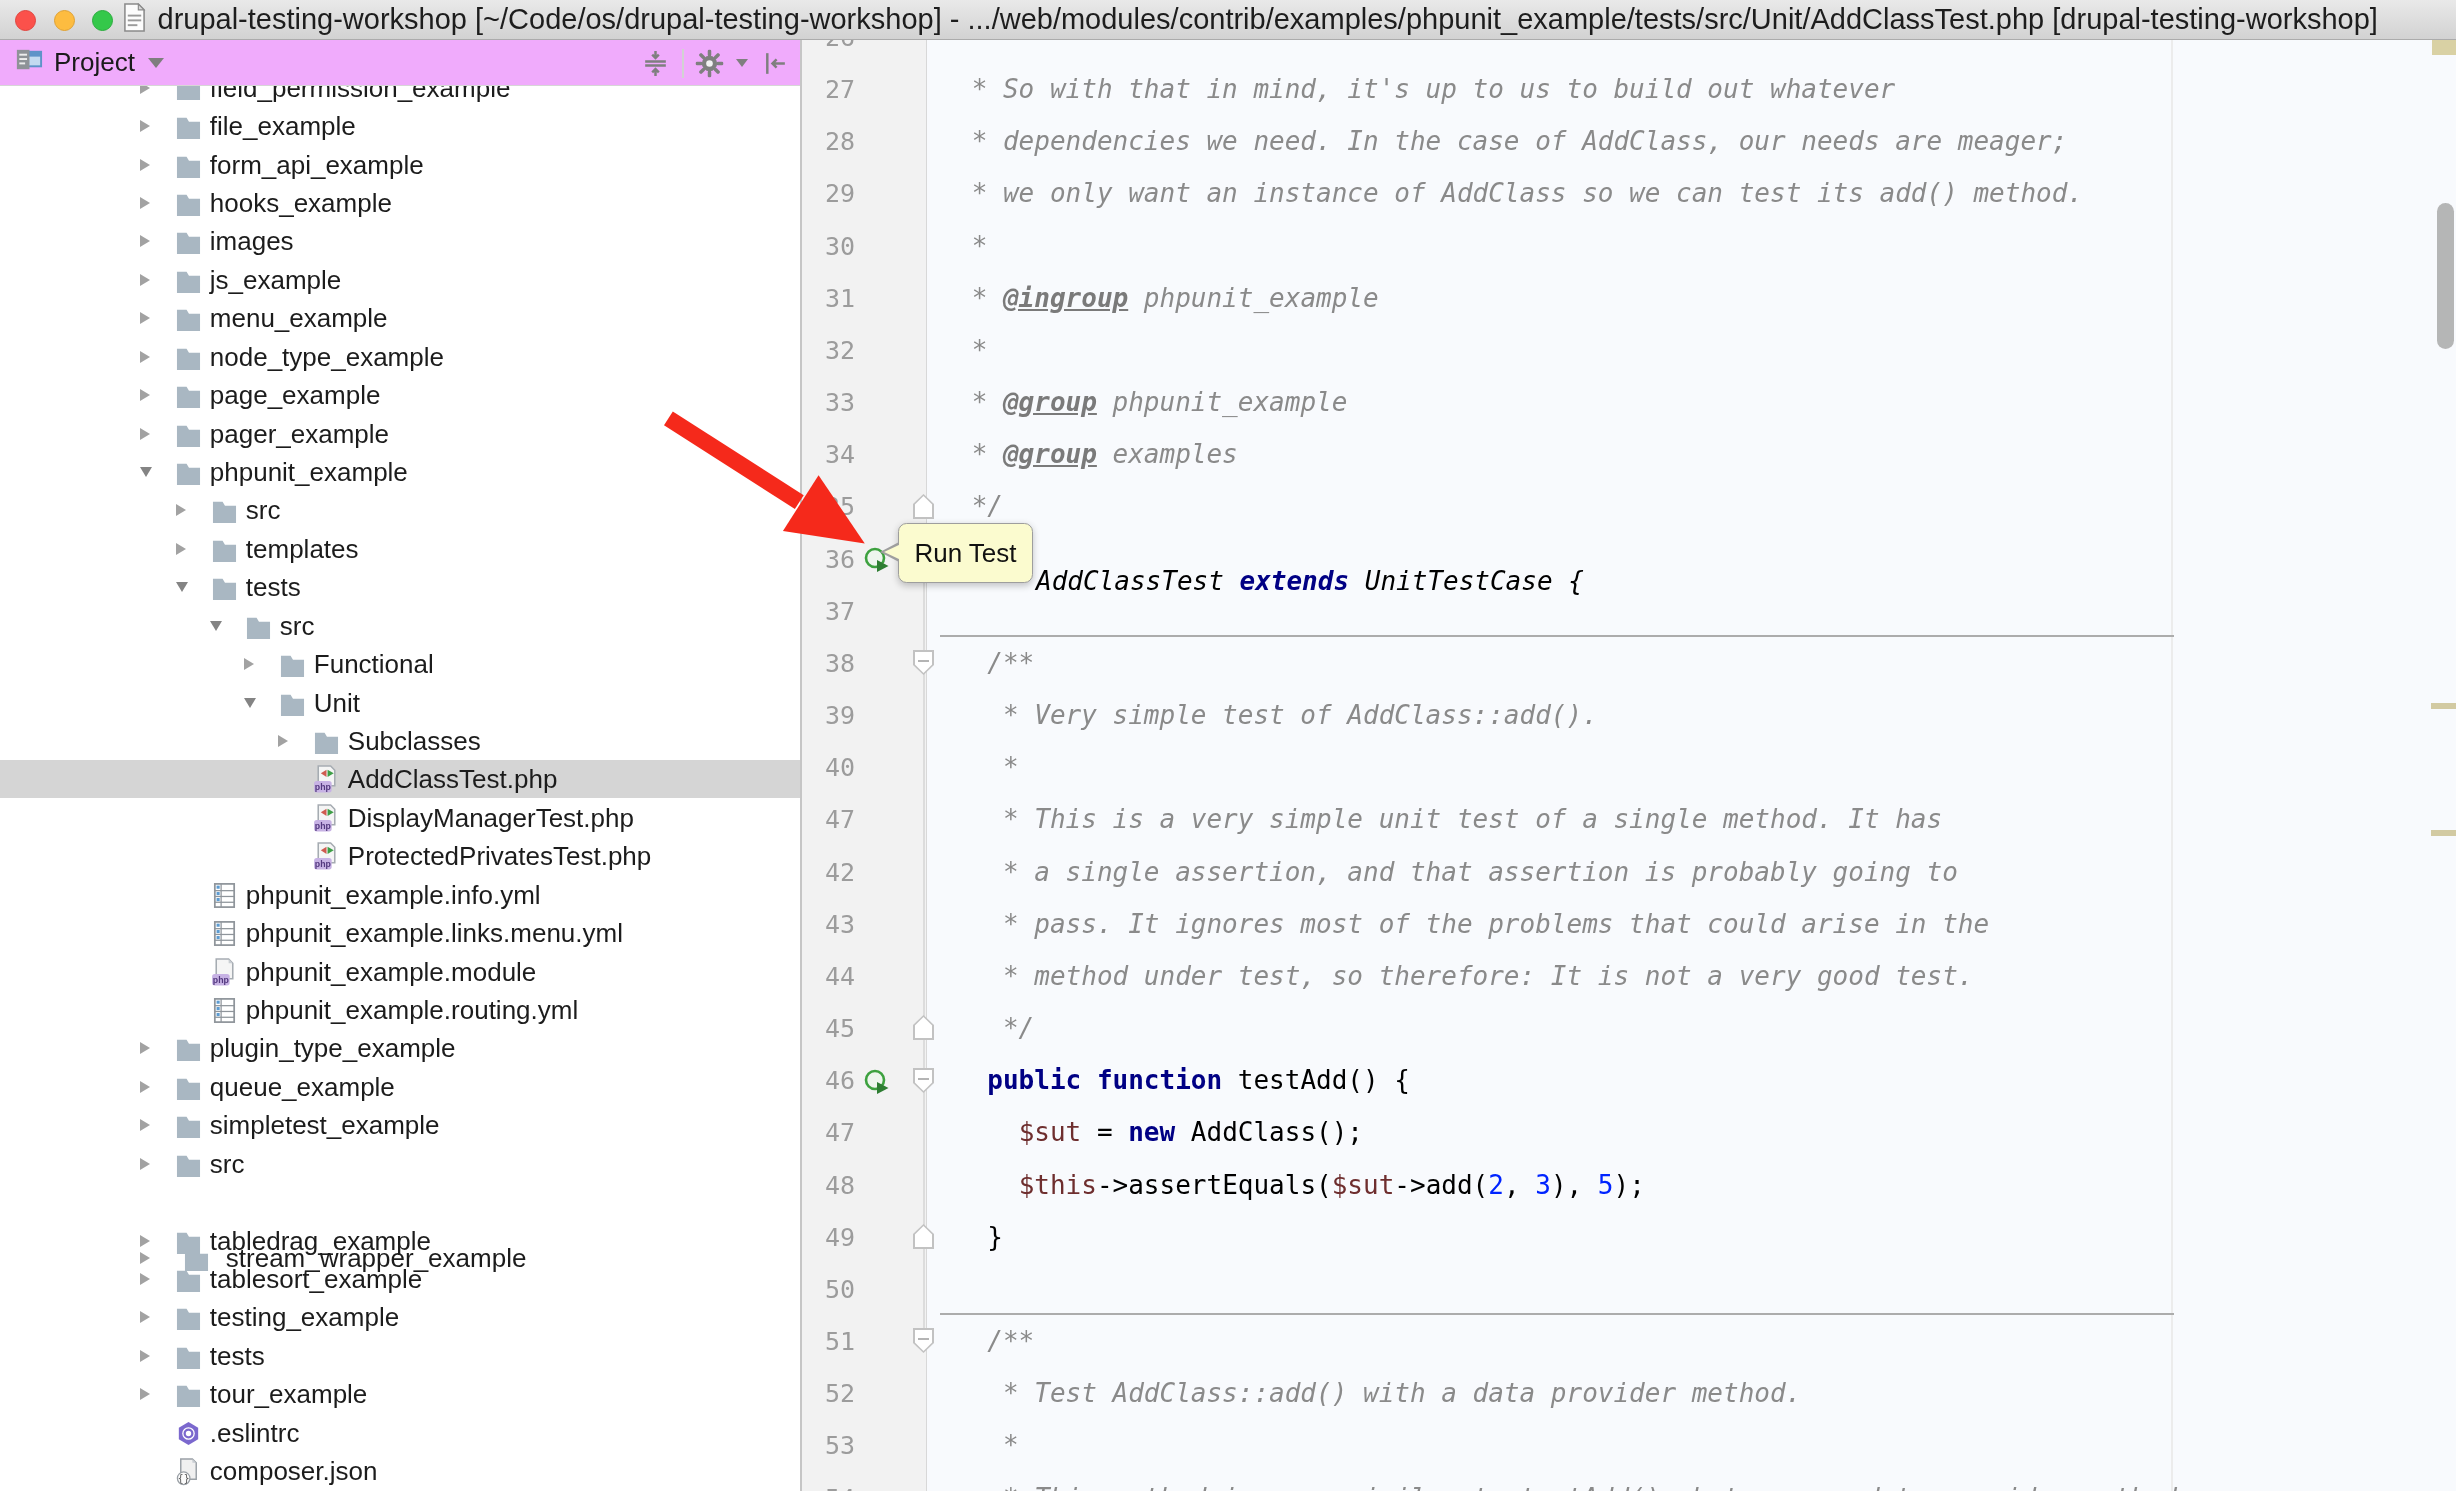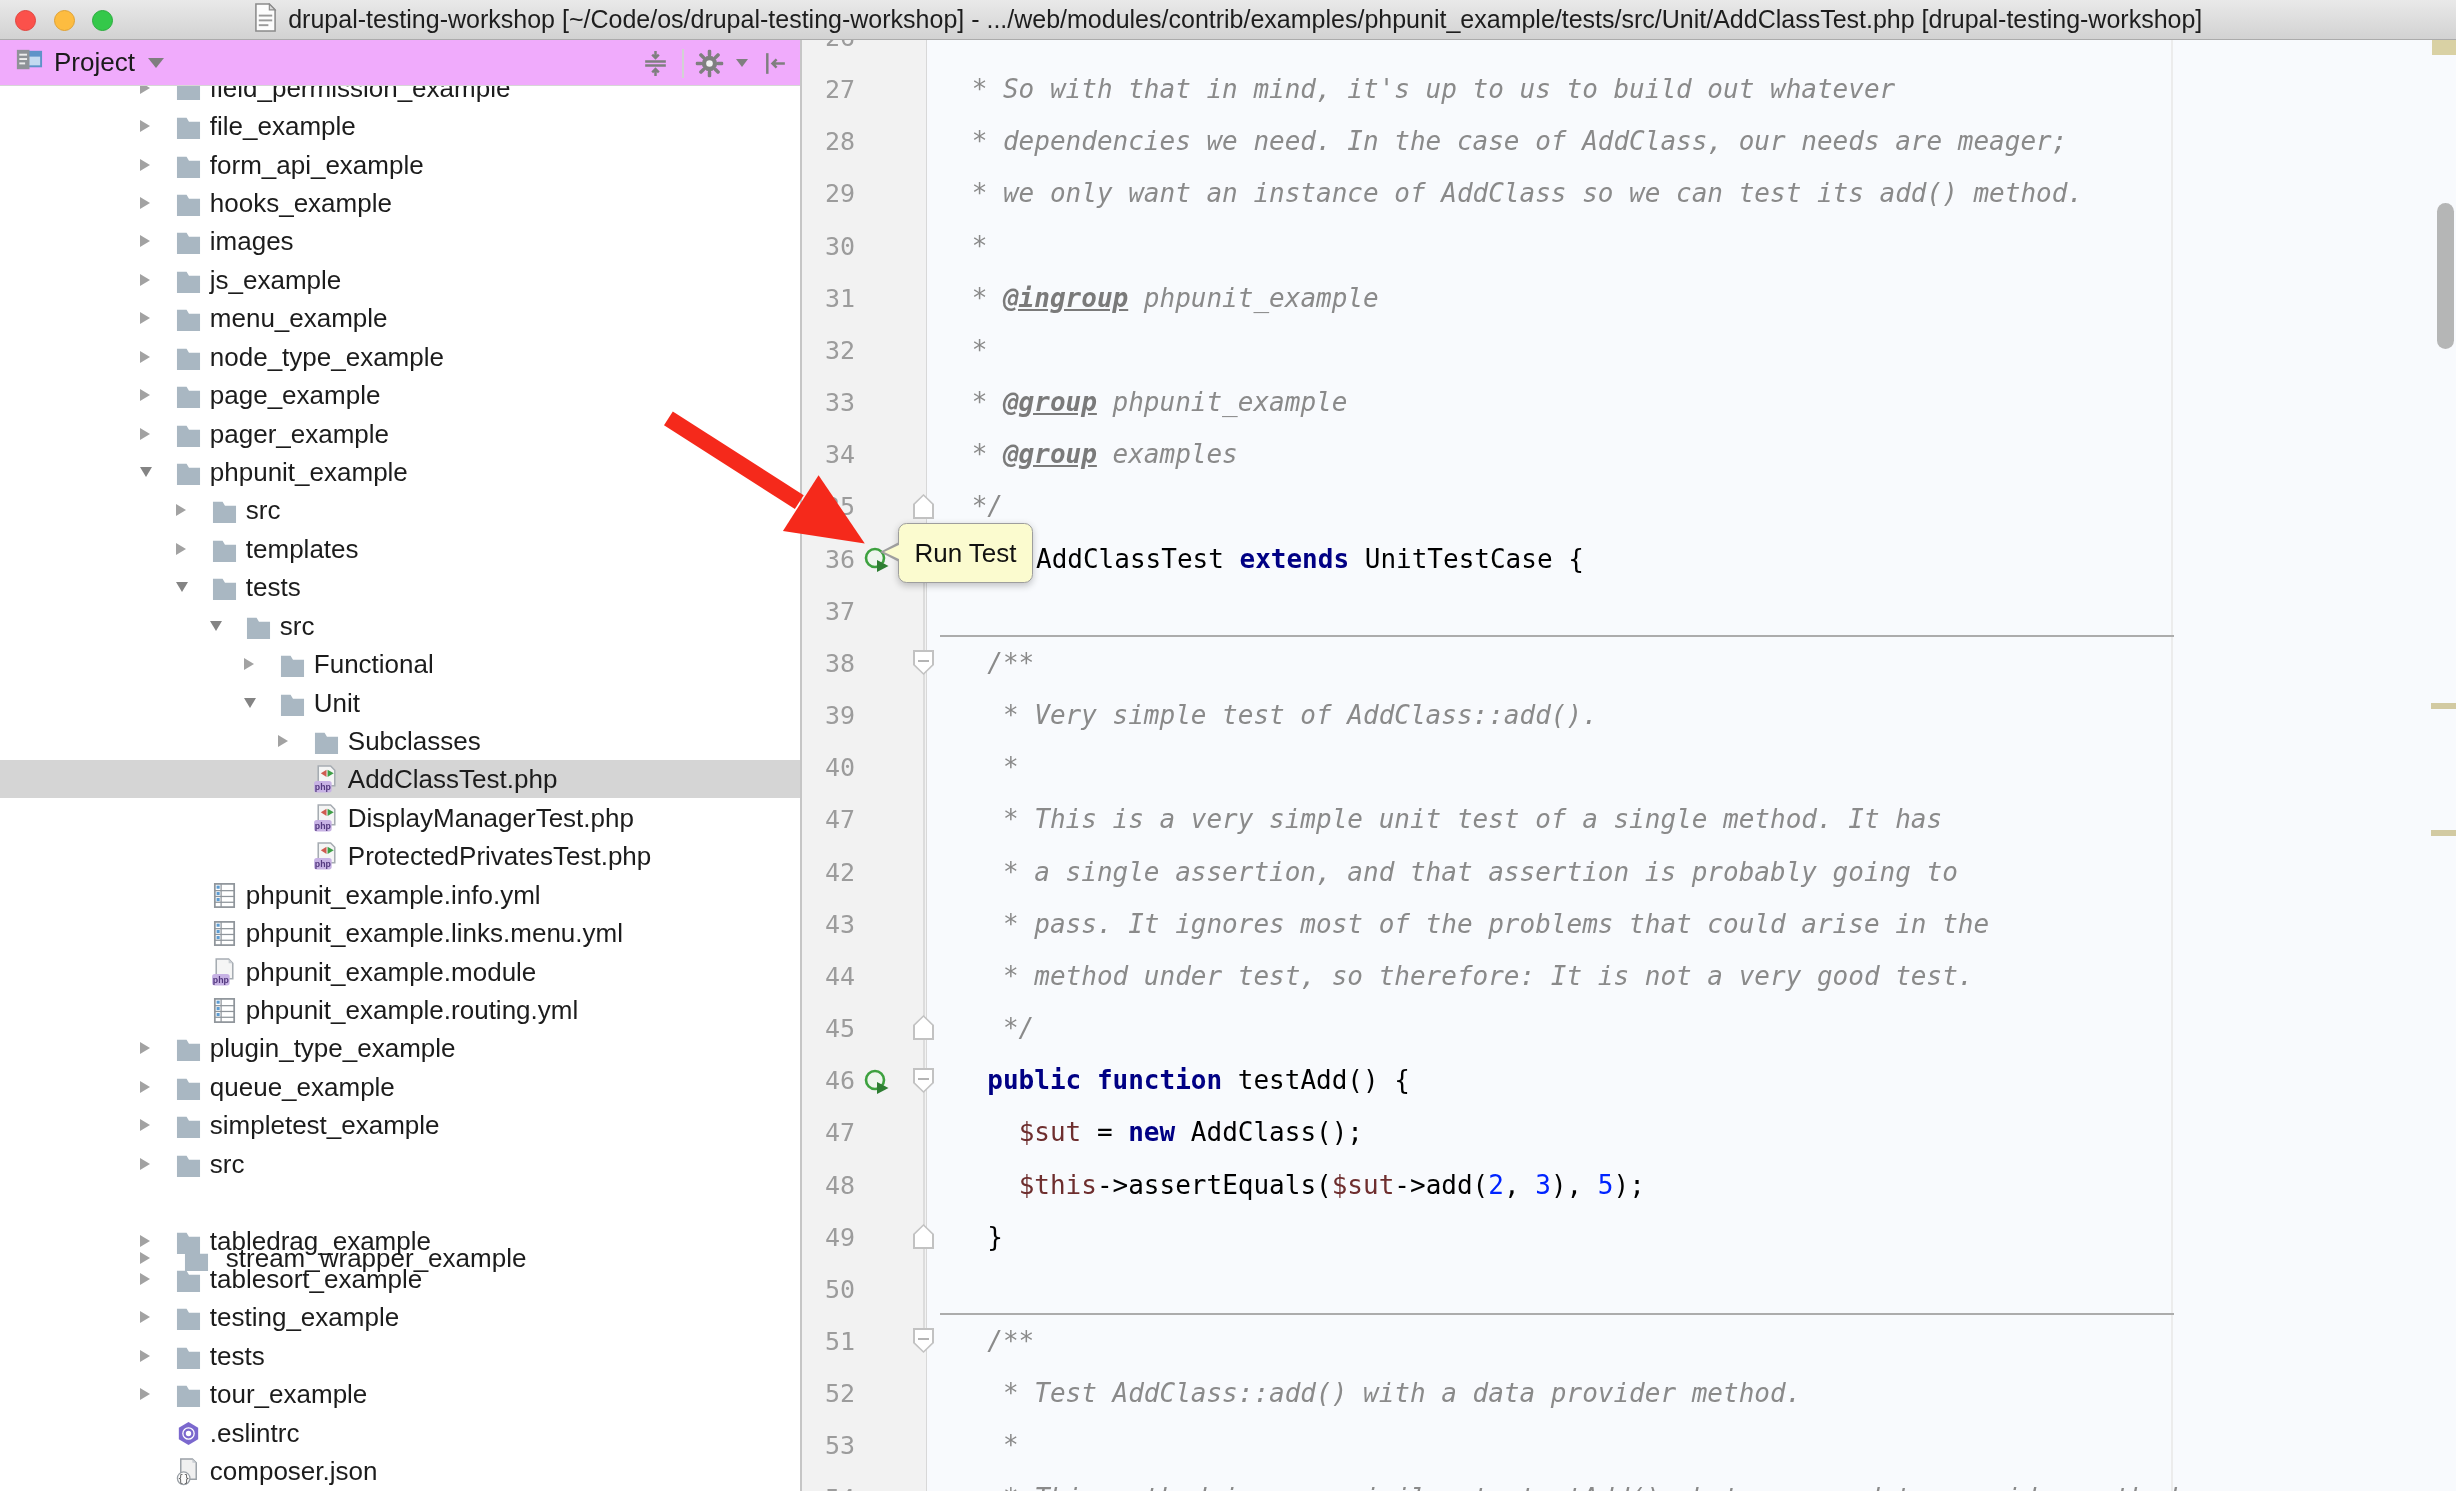--- a/index.html
+++ b/index.html
@@ -14,21 +14,21 @@
     background:linear-gradient(#e9e9e9,#d2d2d2);
     border-bottom:1px solid #ababab;
     display:flex; align-items:center; justify-content:center; z-index:50;
   }
   .lights { position:absolute; left:15.4px; top:9.6px; display:flex; gap:17.3px; }
   .light { width:21px; height:21px; border-radius:50%; }
   .light.red    { background:#fb514b; border:1px solid #e0443e; }
   .light.yellow { background:#fdbc40; border:1px solid #dfa133; }
   .light.green  { background:#34c84a; border:1px solid #2aac3d; }
   .title-wrap { display:flex; align-items:center; gap:11.5px; max-width:2210px; }
-  .title-text { font-size:25px; color:#1d1d1d; white-space:nowrap; }
+  .title-text { font-size:29px; color:#1d1d1d; white-space:nowrap; }
   
   .project-panel {
     position:absolute; left:0; top:40px; width:800px; bottom:0;
     background:#fff; z-index:10;
   }
   .splitter { position:absolute; left:800px; top:40px; bottom:0; width:1.9px; background:#c6c6c6; z-index:12; }
   .panel-header {
     position:absolute; left:0; top:0; width:100%; height:46px;
     background:#f0abfc; border-bottom:1px solid #d6d6d6;
     display:flex; align-items:center; padding-left:13.4px;
@@ -610,21 +610,21 @@
       <div class="cl" style="top: -29px;"></div>
       <div class="cl" style="top: 23px;"><span class="tk-cmt"> * So with that in mind, it's up to us to build out whatever</span></div>
       <div class="cl" style="top: 75px;"><span class="tk-cmt"> * dependencies we need. In the case of AddClass, our needs are meager;</span></div>
       <div class="cl" style="top: 127px;"><span class="tk-cmt"> * we only want an instance of AddClass so we can test its add() method.</span></div>
       <div class="cl" style="top: 180px;"><span class="tk-cmt"> *</span></div>
       <div class="cl" style="top: 232px;"><span class="tk-cmt"> * </span><span class="tk-tag">@ingroup</span><span class="tk-cmt"> phpunit_example</span></div>
       <div class="cl" style="top: 284px;"><span class="tk-cmt"> *</span></div>
       <div class="cl" style="top: 336px;"><span class="tk-cmt"> * </span><span class="tk-tag">@group</span><span class="tk-cmt"> phpunit_example</span></div>
       <div class="cl" style="top: 388px;"><span class="tk-cmt"> * </span><span class="tk-tag">@group</span><span class="tk-cmt"> examples</span></div>
       <div class="cl" style="top: 440px;"><span class="tk-cmt"> */</span></div>
-      <div class="cl" style="top: 493px; padding-left: 109px;"><span class="tk-plain">AddClassTest </span><span class="tk-kw">extends</span><span class="tk-plain"> UnitTestCase {</span></div>
+      <div class="cl" style="top: 515px; padding-left: 109px; font-style: italic;"><span class="tk-plain">AddClassTest </span><span class="tk-kw">extends</span><span class="tk-plain"> UnitTestCase {</span></div>
       <div class="cl" style="top: 545px;"></div>
       <div class="sepline" style="top: 595px;"></div>
       <div class="cl" style="top: 597px;"><span class="tk-cmt">  /**</span></div>
       <div class="cl" style="top: 649px;"><span class="tk-cmt">   * Very simple test of AddClass::add().</span></div>
       <div class="cl" style="top: 701px;"><span class="tk-cmt">   *</span></div>
       <div class="cl" style="top: 753px;"><span class="tk-cmt">   * This is a very simple unit test of a single method. It has</span></div>
       <div class="cl" style="top: 806px;"><span class="tk-cmt">   * a single assertion, and that assertion is probably going to</span></div>
       <div class="cl" style="top: 858px;"><span class="tk-cmt">   * pass. It ignores most of the problems that could arise in the</span></div>
       <div class="cl" style="top: 910px;"><span class="tk-cmt">   * method under test, so therefore: It is not a very good test.</span></div>
       <div class="cl" style="top: 962px;"><span class="tk-cmt">   */</span></div>

